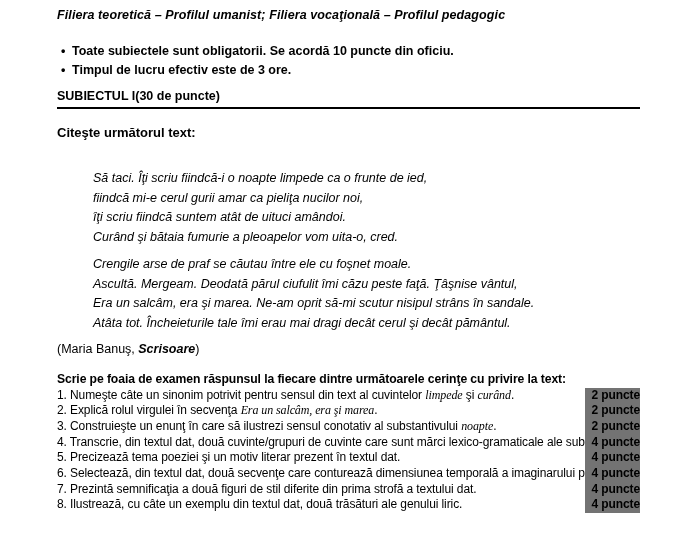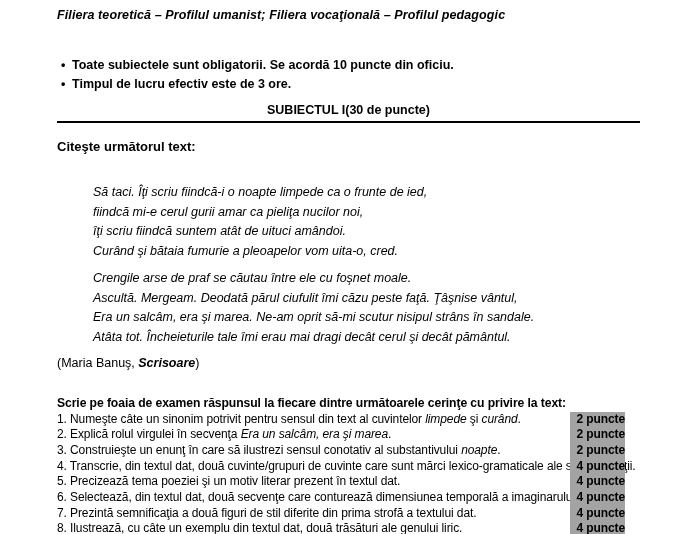--- a/index.html
+++ b/index.html
@@ -12,41 +12,41 @@
     color: #000;
     font-family: "Liberation Sans", "DejaVu Sans", sans-serif;
     padding: 8px 57px 0 57px;
     overflow: hidden;
   }
   .hdr {
     font-size: 12.5px;
     line-height: 15px;
     font-weight: bold;
     font-style: italic;
-    margin-bottom: 33px;
+    margin-bottom: 19px;
     letter-spacing: 0.1px;
   }
   .bullets { list-style: none; }
   .bullets li {
     font-size: 12.5px;
     line-height: 19px;
     font-weight: bold;
     padding-left: 15px;
     position: relative;
   }
   .blt {
     position: absolute;
     left: 4px;
     top: 0;
     font-weight: bold;
   }
   .subject-row {
     margin-top: 9px;
     display: flex;
-    justify-content: center;
+    justify-content: flex-start;
     align-items: baseline;
     font-size: 12.5px;
     line-height: 15px;
     font-weight: bold;
     border-bottom: 2px solid #000;
     padding-bottom: 3px;
   }
   .read-prompt {
     margin-top: 16px;
     font-size: 13px;
@@ -61,44 +61,44 @@
     line-height: 19.5px;
   }
   .stanza + .stanza { margin-top: 8px; }
   .attribution {
     margin-top: 8px;
     font-size: 12.5px;
     line-height: 16px;
   }
   .attribution .title { font-weight: bold; font-style: italic; }
   .tasks-intro {
-    margin-top: 25px;
+    margin-top: 15px;
     font-size: 12.2px;
     line-height: 15.5px;
     font-weight: bold;
     white-space: nowrap;
     letter-spacing: -0.1px;
   }
   .task-item {
     position: relative;
     font-size: 12px;
     line-height: 15.7px;
     text-align: justify;
     padding-right: 0;
     letter-spacing: -0.1px;
   }
-  .task-item .it { font-style: italic; }
+  .task-item .it { font-style: italic; font-family: Liberation Serif, serif; }
   .task-points {
     position: absolute;
-    right: 15px;
+    right: 0;
     bottom: 0;
     font-weight: bold;
     font-size: 12px;
     line-height: 15.7px;
-    background: #a3a3a3;
+    background: #737373;
     padding-left: 6px;
   }
 </style>
 </head>
 <body>
 
 <div class="page">
 
   <div class="hdr">Filiera teoretică – Profilul umanist; Filiera vocaţională – Profilul pedagogic</div>
 

